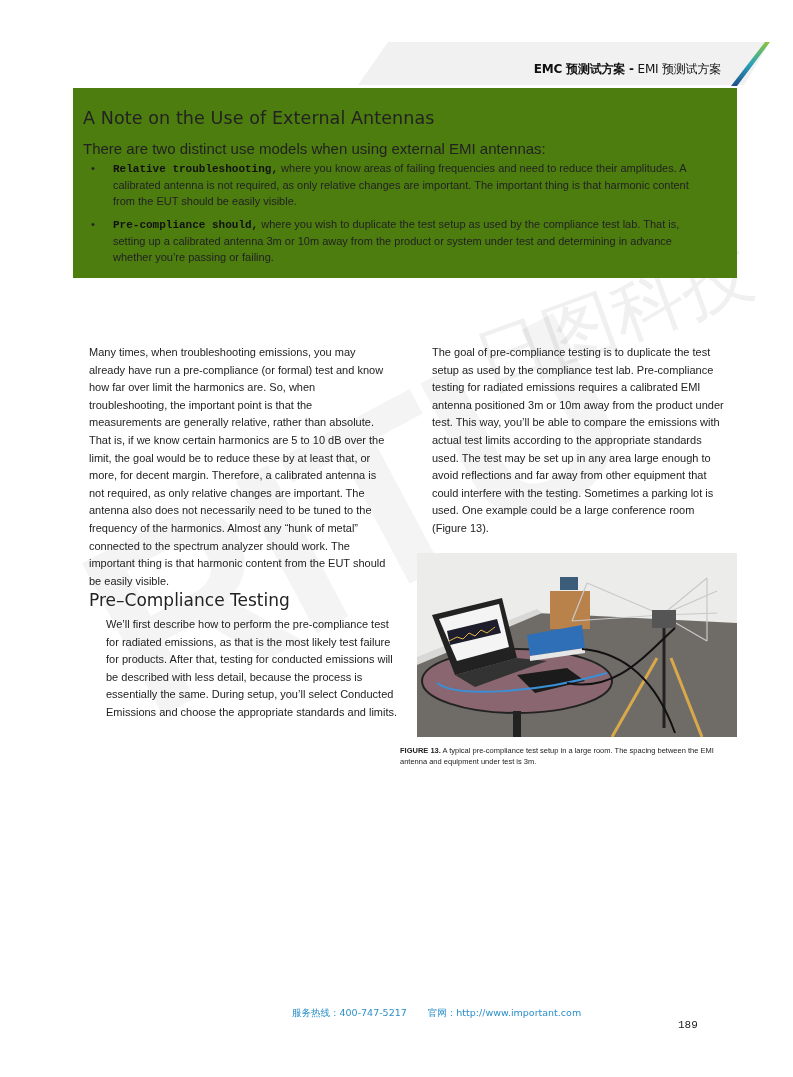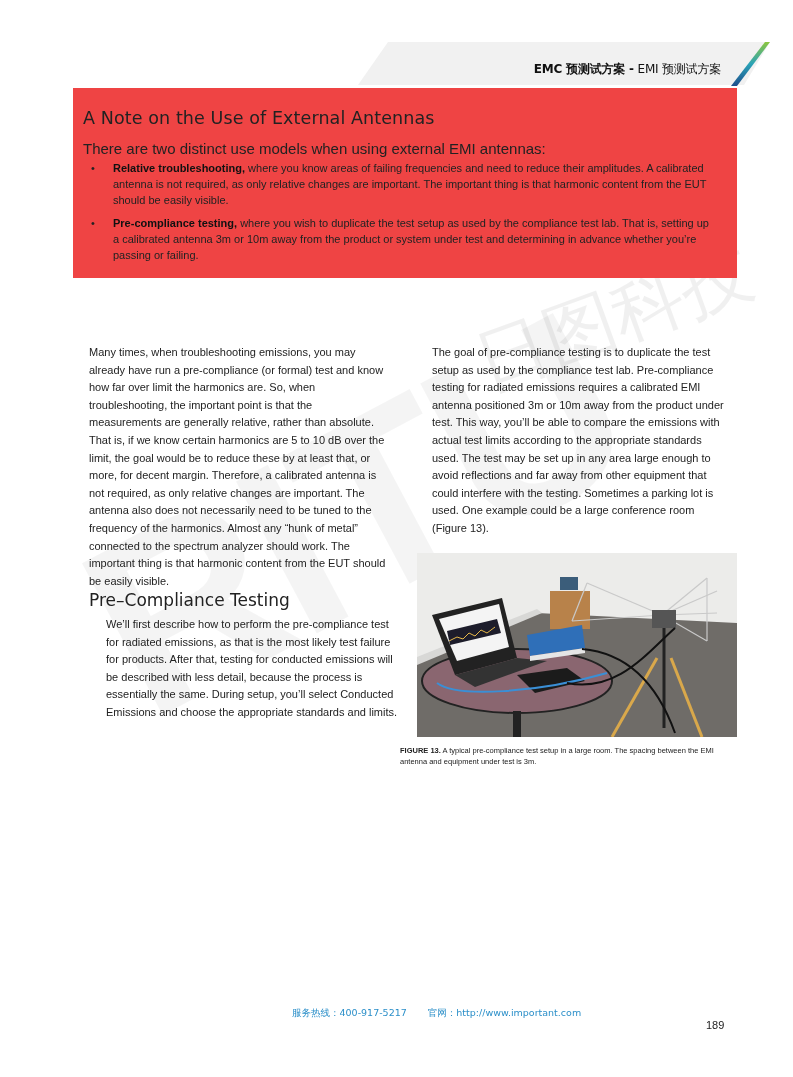--- a/index.html
+++ b/index.html
@@ -15,28 +15,28 @@
 
   
   .wm { position:absolute; pointer-events:none; }
   .wm-latin { left:40px; top:300px; font-size:250px; font-weight:bold; color:rgba(0,0,0,0.045);
               transform:rotate(-28deg); transform-origin:0 0; font-family:"Liberation Sans", sans-serif;
               letter-spacing:-6px; top:520px; }
   .wm-cn { left:470px; top:270px; font-size:72px; color:rgba(0,0,0,0.06);
            transform:rotate(-20deg); font-family:"DejaVu Sans", sans-serif; }
 
   
-  .note { position:absolute; left:73px; top:88px; width:664px; height:190px; background:#ef4444; }
+  .note { position:absolute; left:73px; top:88px; width:664px; height:190px; background:#4d7c0f; }
   .note h2 { position:absolute; left:10px; top:20px; margin:0; font-weight:normal; font-size:17.5px;
              color:#222; letter-spacing:0.1px; font-family:"DejaVu Sans", sans-serif; }
   .note .intro { position:absolute; left:10px; top:52px; font-size:15px; color:#222; }
   .note ul { position:absolute; left:10px; top:72px; width:630px; margin:0; padding:0; list-style:none; }
   .note li { position:relative; padding-left:30px; font-size:11px; line-height:16px; margin-bottom:7px; color:#222; }
   .note li .bul { position:absolute; left:8px; top:0; }
-  .note li b { font-weight:bold; color:#111; }
+  .note li b { font-weight:bold; color:#111;font-family:Liberation Mono, monospace; }
 
   
   .col { position:absolute; font-size:11px; line-height:17.6px; color:#222; }
   .col-left { left:73px; top:328px; width:330px; }
   .col-right { left:416px; top:328px; width:330px; }
   .col p { margin:16px; }
   .sub-h2 { position:absolute; left:73px; top:574px; margin:16px; font-size:17px; font-weight:normal;
             color:#222; font-family:"DejaVu Sans", sans-serif; }
   .col-left2 { left:90px; top:600px; width:330px; }
   .caps { font-size:10.5px; letter-spacing:0.3px; color:#222; margin:0 0 6px 0;
@@ -46,22 +46,22 @@
   
   .figure { position:absolute; left:417px; top:553px; width:320px; height:184px; overflow:hidden; background:#e8e8e6; }
   .figure svg { display:block; }
   .caption { position:absolute; left:400px; top:746px; width:330px; font-size:7.5px; line-height:10.5px; color:#222; }
   .caption b { font-weight:bold; }
 
   
   .footer { position:absolute; left:292px; top:1007px; font-size:9.5px; color:#2b8fc9; white-space:nowrap;
             font-family:"DejaVu Sans", sans-serif; }
   .footer span { margin-right:18px; }
-  .page-num { position:absolute; left:706px; top:1019px; font-size:11px; color:#222;
-              font-family:Liberation Sans, sans-serif; }
+  .page-num { position:absolute; left:678px; top:1019px; font-size:11px; color:#222;
+              font-family:Liberation Mono, monospace; }
 </style>
 </head>
 <body>
 
 <div class="hdr-band">
   <svg width="793" height="44">
     <defs>
       <linearGradient id="stripe" x1="0" y1="1" x2="0" y2="0">
         <stop offset="0" stop-color="#1f4e8c"></stop>
         <stop offset="0.5" stop-color="#2aa3b8"></stop>
@@ -83,21 +83,21 @@
 <div class="note">
   <h2>A Note on the Use of External Antennas</h2>
   <div class="intro">There are two distinct use models when using external EMI antennas:</div>
   <ul>
     <li>
       <span class="bul">•</span>
       <b>Relative troubleshooting,</b><span> where you know areas of failing frequencies and need to reduce their amplitudes. A calibrated antenna is not required, as only relative changes are important. The important thing is that harmonic content from the EUT should be easily visible.</span>
     </li>
     <li>
       <span class="bul">•</span>
-      <b>Pre-compliance testing,</b><span> where you wish to duplicate the test setup as used by the compliance test lab. That is, setting up a calibrated antenna 3m or 10m away from the product or system under test and determining in advance whether you’re passing or failing.</span>
+      <b>Pre-compliance should,</b><span> where you wish to duplicate the test setup as used by the compliance test lab. That is, setting up a calibrated antenna 3m or 10m away from the product or system under test and determining in advance whether you’re passing or failing.</span>
     </li>
   </ul>
 </div>
 
 <div class="col col-left">
   <p>Many times, when troubleshooting emissions, you may already have run a pre-compliance (or formal) test and know how far over limit the harmonics are. So, when troubleshooting, the important point is that the measurements are generally relative, rather than absolute.  That is, if we know certain harmonics are 5 to 10 dB over the limit, the goal would be to reduce these by at least that, or more, for decent margin. Therefore, a calibrated antenna is not required, as only relative changes are important. The antenna also does not necessarily need to be tuned to the frequency of the harmonics. Almost any “hunk of metal” connected to the spectrum analyzer should work. The important thing is that harmonic content from the EUT should be easily visible.</p>
 </div>
 <h2 class="sub-h2">Pre–Compliance Testing</h2>
 <div class="col col-left2">
   <p>We’ll first describe how to perform the pre-compliance test for radiated emissions, as that is the most likely test failure for products. After that, testing for conducted emissions will be described with less detail, because the process is essentially the same. During setup, you’ll select Conducted Emissions and choose the appropriate standards and limits.</p>
@@ -149,16 +149,16 @@
     <path d="M20,130 C40,145 120,140 190,120" stroke="#3a8fd6" stroke-width="2" fill="none"></path>
     <path d="M150,130 C200,140 230,100 258,75" stroke="#111" stroke-width="2" fill="none"></path>
     <path d="M165,96 C210,100 240,130 258,180" stroke="#111" stroke-width="2" fill="none"></path>
   </svg>
 </div>
 <div class="caption">
   <b>FIGURE 13.</b><span> A typical pre-compliance test setup in a large room. The spacing between the EMI antenna and equipment under test is 3m.</span>
 </div>
 
 <div class="footer">
-  <span>服务热线：400-917-5217</span>
+  <span>服务热线：400-747-5217</span>
   <span>官网：http://www.important.com</span>
 </div>
 <div class="page-num">189</div>
 
 </body></html>

